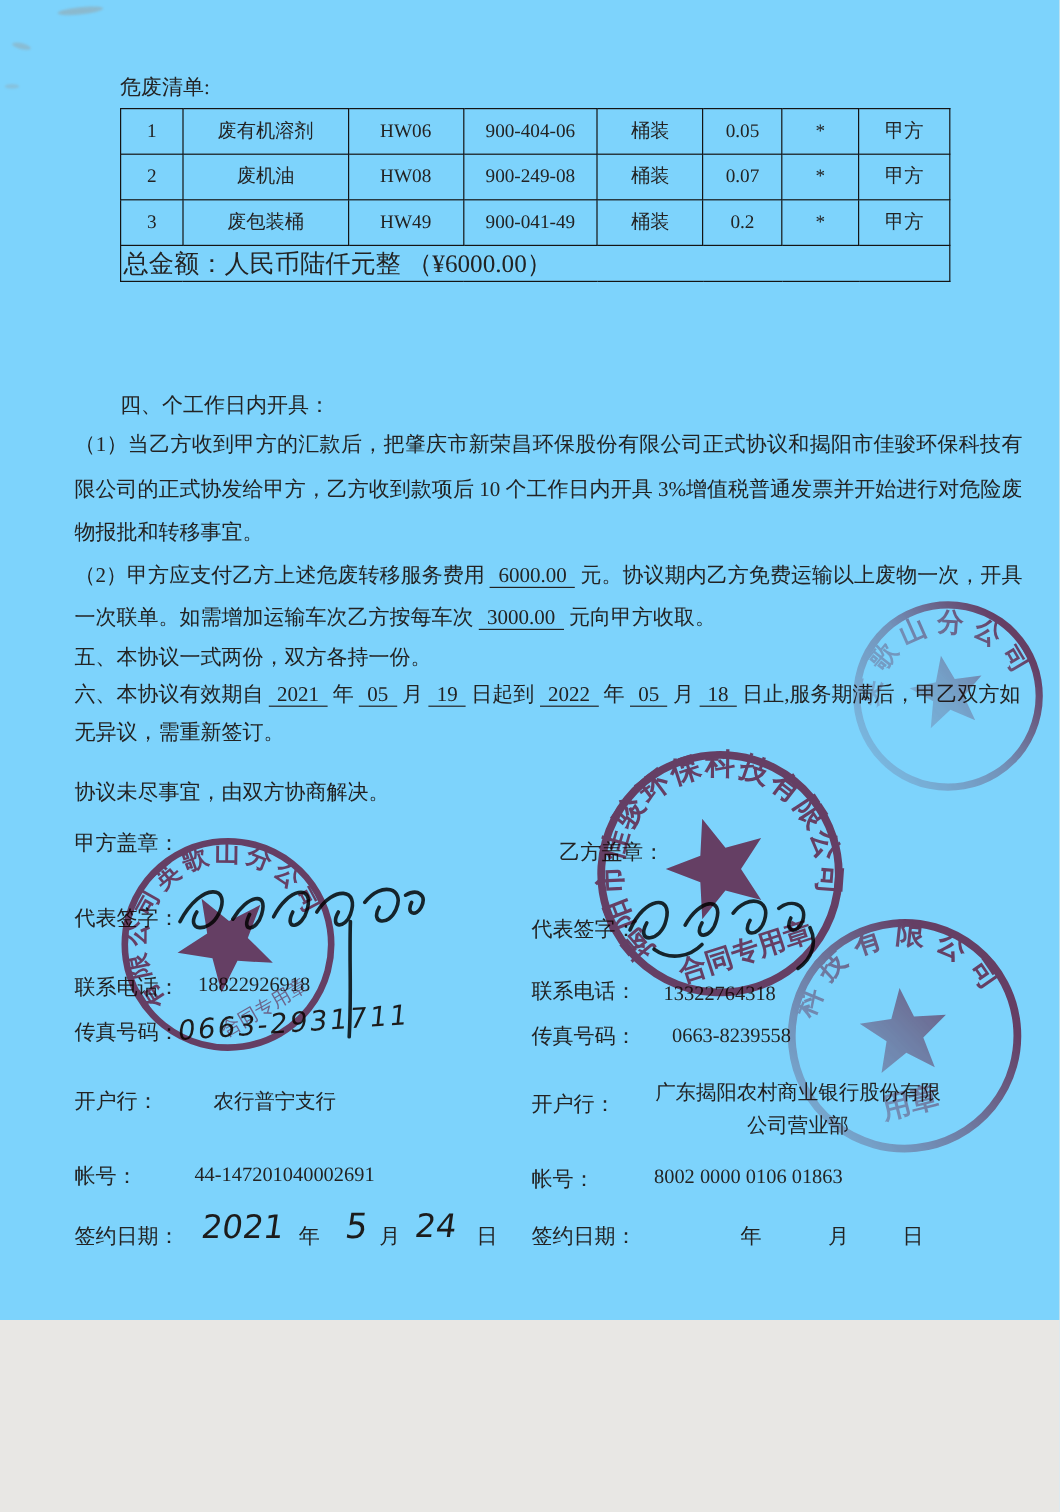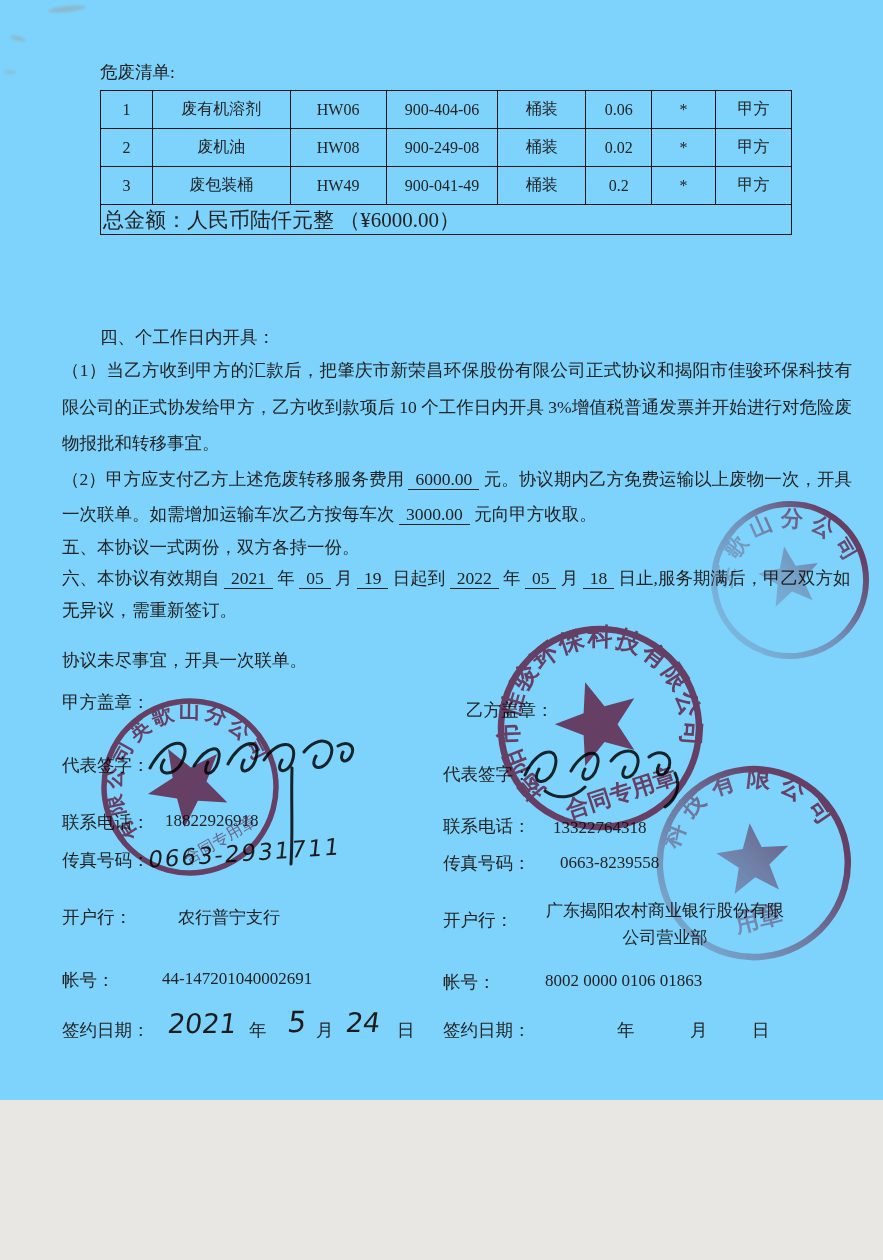--- a/index.html
+++ b/index.html
@@ -63,31 +63,31 @@
         <col style="width:64px">
         <col style="width:76px">
       </colgroup>
     <tbody>
     <tr>
       <td>1</td>
       <td>废有机溶剂</td>
       <td>HW06</td>
       <td>900-404-06</td>
       <td>桶装</td>
-      <td>0.06</td>
+      <td>0.05</td>
       <td>*</td>
       <td>甲方</td>
     </tr>
     <tr>
       <td>2</td>
       <td>废机油</td>
       <td>HW08</td>
       <td>900-249-08</td>
       <td>桶装</td>
-      <td>0.02</td>
+      <td>0.07</td>
       <td>*</td>
       <td>甲方</td>
     </tr>
     <tr>
       <td>3</td>
       <td>废包装桶</td>
       <td>HW49</td>
       <td>900-041-49</td>
       <td>桶装</td>
       <td>0.2</td>
@@ -100,21 +100,21 @@
   </tbody>
     </table>
 
   <div class="clauses">
     <p class="sec4">四、个工作日内开具：</p>
     <p class="c1">（1）当乙方收到甲方的汇款后，把肇庆市新荣昌环保股份有限公司正式协议和揭阳市佳骏环保科技有限公司的正式协发给甲方，乙方收到款项后 10 个工作日内开具 3%增值税普通发票并开始进行对危险废物报批和转移事宜。</p>
     <p class="c2"><span>（2）甲方应支付乙方上述危废转移服务费用 </span><span class="u">6000.00</span><span> 元。协议期内乙方免费运输以上废物一次，开具一次联单。如需增加运输车次乙方按每车次 </span><span class="u">3000.00</span><span> 元向甲方收取。</span></p>
     <p class="sec5">五、本协议一式两份，双方各持一份。</p>
     <p class="c6"><span>六、本协议有效期自</span> <span class="u">2021</span> <span>年</span> <span class="u">05</span> <span>月</span> <span class="u">19</span> <span>日起到</span> <span class="u">2022</span> <span>年</span> <span class="u">05</span> <span>月</span> <span class="u">18</span> <span>日止,服务期满后，甲乙双方如无异议，需重新签订。</span></p>
   </div>
-  <div class="c7">协议未尽事宜，开具一次联单。</div>
+  <div class="c7">协议未尽事宜，由双方协商解决。</div>
 
   <div class="lbl" style="left:62px;top:690px;">甲方盖章：</div>
   <div class="lbl" style="left:466px;top:698px;">乙方盖章：</div>
 
   <div class="lbl" style="left:62px;top:753px;">代表签字：</div>
   <div class="lbl" style="left:443px;top:762px;">代表签字：</div>
 
   <div class="lbl" style="left:62px;top:810px;">联系电话：</div>
   <div class="val" style="left:165px;top:811px;">18822926918</div>
   <div class="lbl" style="left:443px;top:814px;">联系电话：</div>

